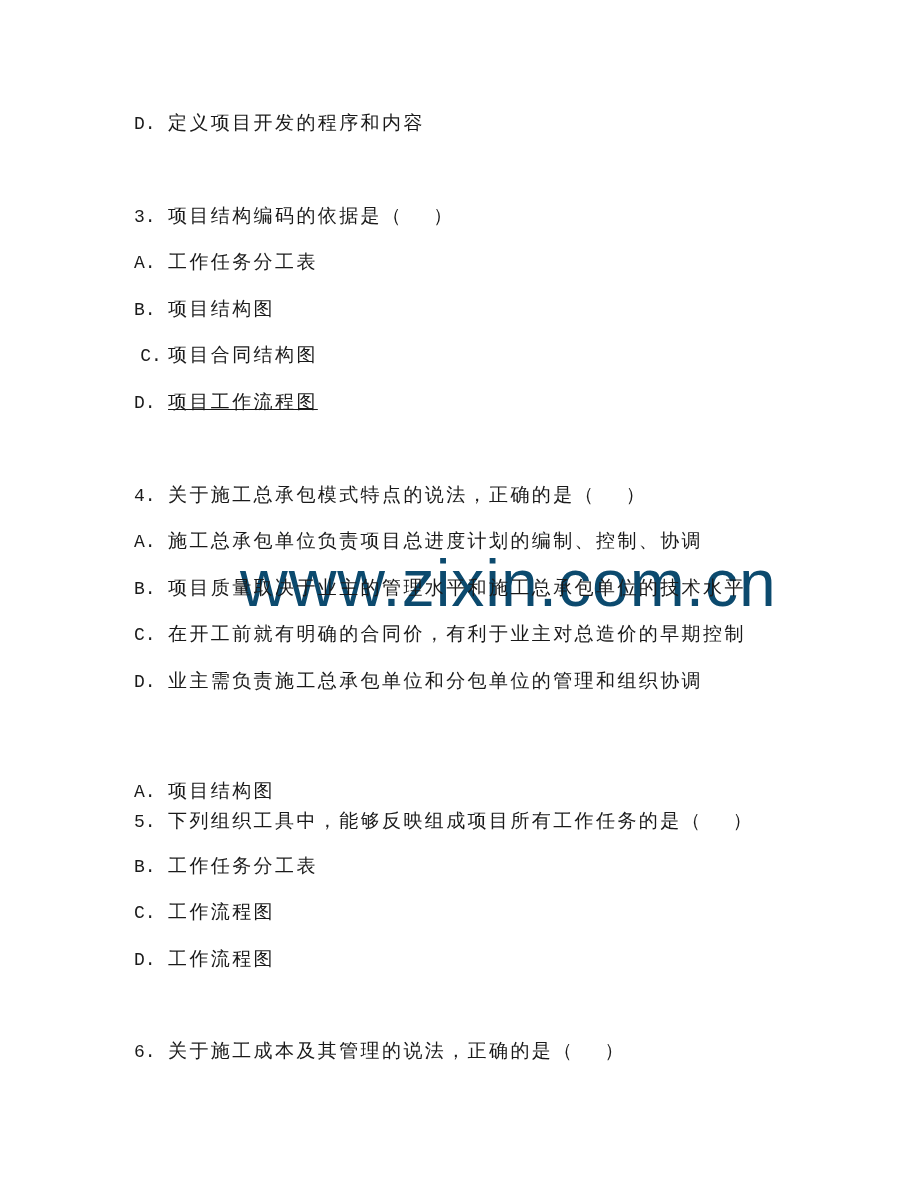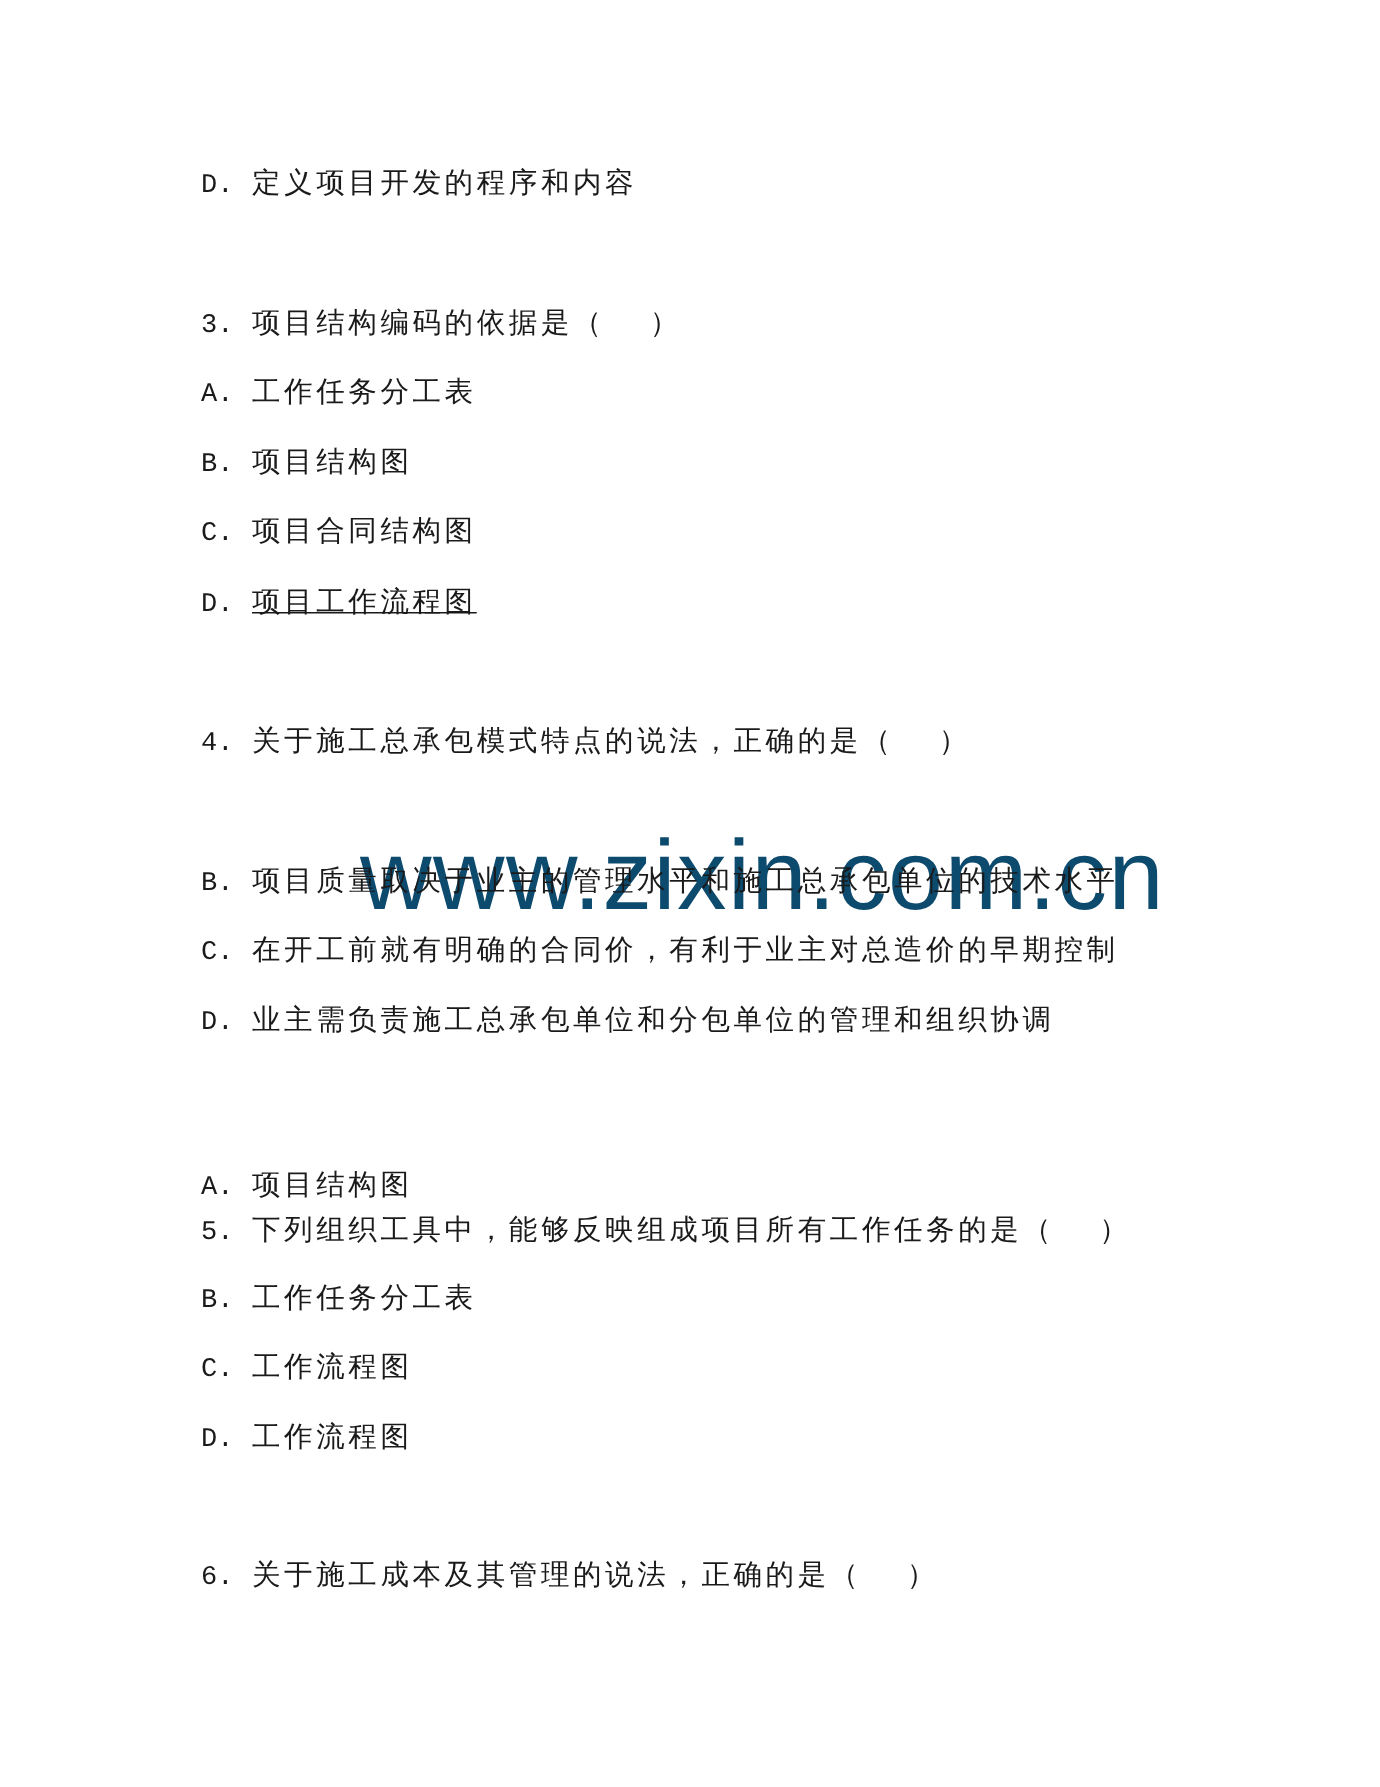--- a/index.html
+++ b/index.html
@@ -63,29 +63,32 @@
 
   <div class="line" style="top:203px;">
     <span class="label">3.</span><span>项目结构编码的依据是（　 ）</span>
   </div>
   <div class="line" style="top:249px;">
     <span class="label">A.</span><span>工作任务分工表</span>
   </div>
   <div class="line" style="top:296px;">
     <span class="label">B.</span><span>项目结构图</span>
   </div>
-  <div class="line" style="top:342px;">
+  <div class="line" style="top:342px;text-align:center;">
     <span class="label">C.</span><span>项目合同结构图</span>
   </div>
   <div class="line" style="top:389px;text-decoration:underline;">
     <span class="label">D.</span><span>项目工作流程图</span>
   </div>
 
   <div class="line" style="top:482px;">
     <span class="label">4.</span><span>关于施工总承包模式特点的说法，正确的是（　 ）</span>
+  </div>
+  <div class="line" style="top:528px;">
+    <span class="label">A.</span><span>施工总承包单位负责项目总进度计划的编制、控制、协调</span>
   </div>
   <div class="line" style="top:575px;">
     <span class="label">B.</span><span>项目质量取决于业主的管理水平和施工总承包单位的技术水平</span>
   </div>
   <div class="line" style="top:668px;">
     <span class="label">D.</span><span>业主需负责施工总承包单位和分包单位的管理和组织协调</span>
   </div>
   <div class="line" style="top:621px;">
     <span class="label">C.</span><span>在开工前就有明确的合同价，有利于业主对总造价的早期控制</span>
   </div>

